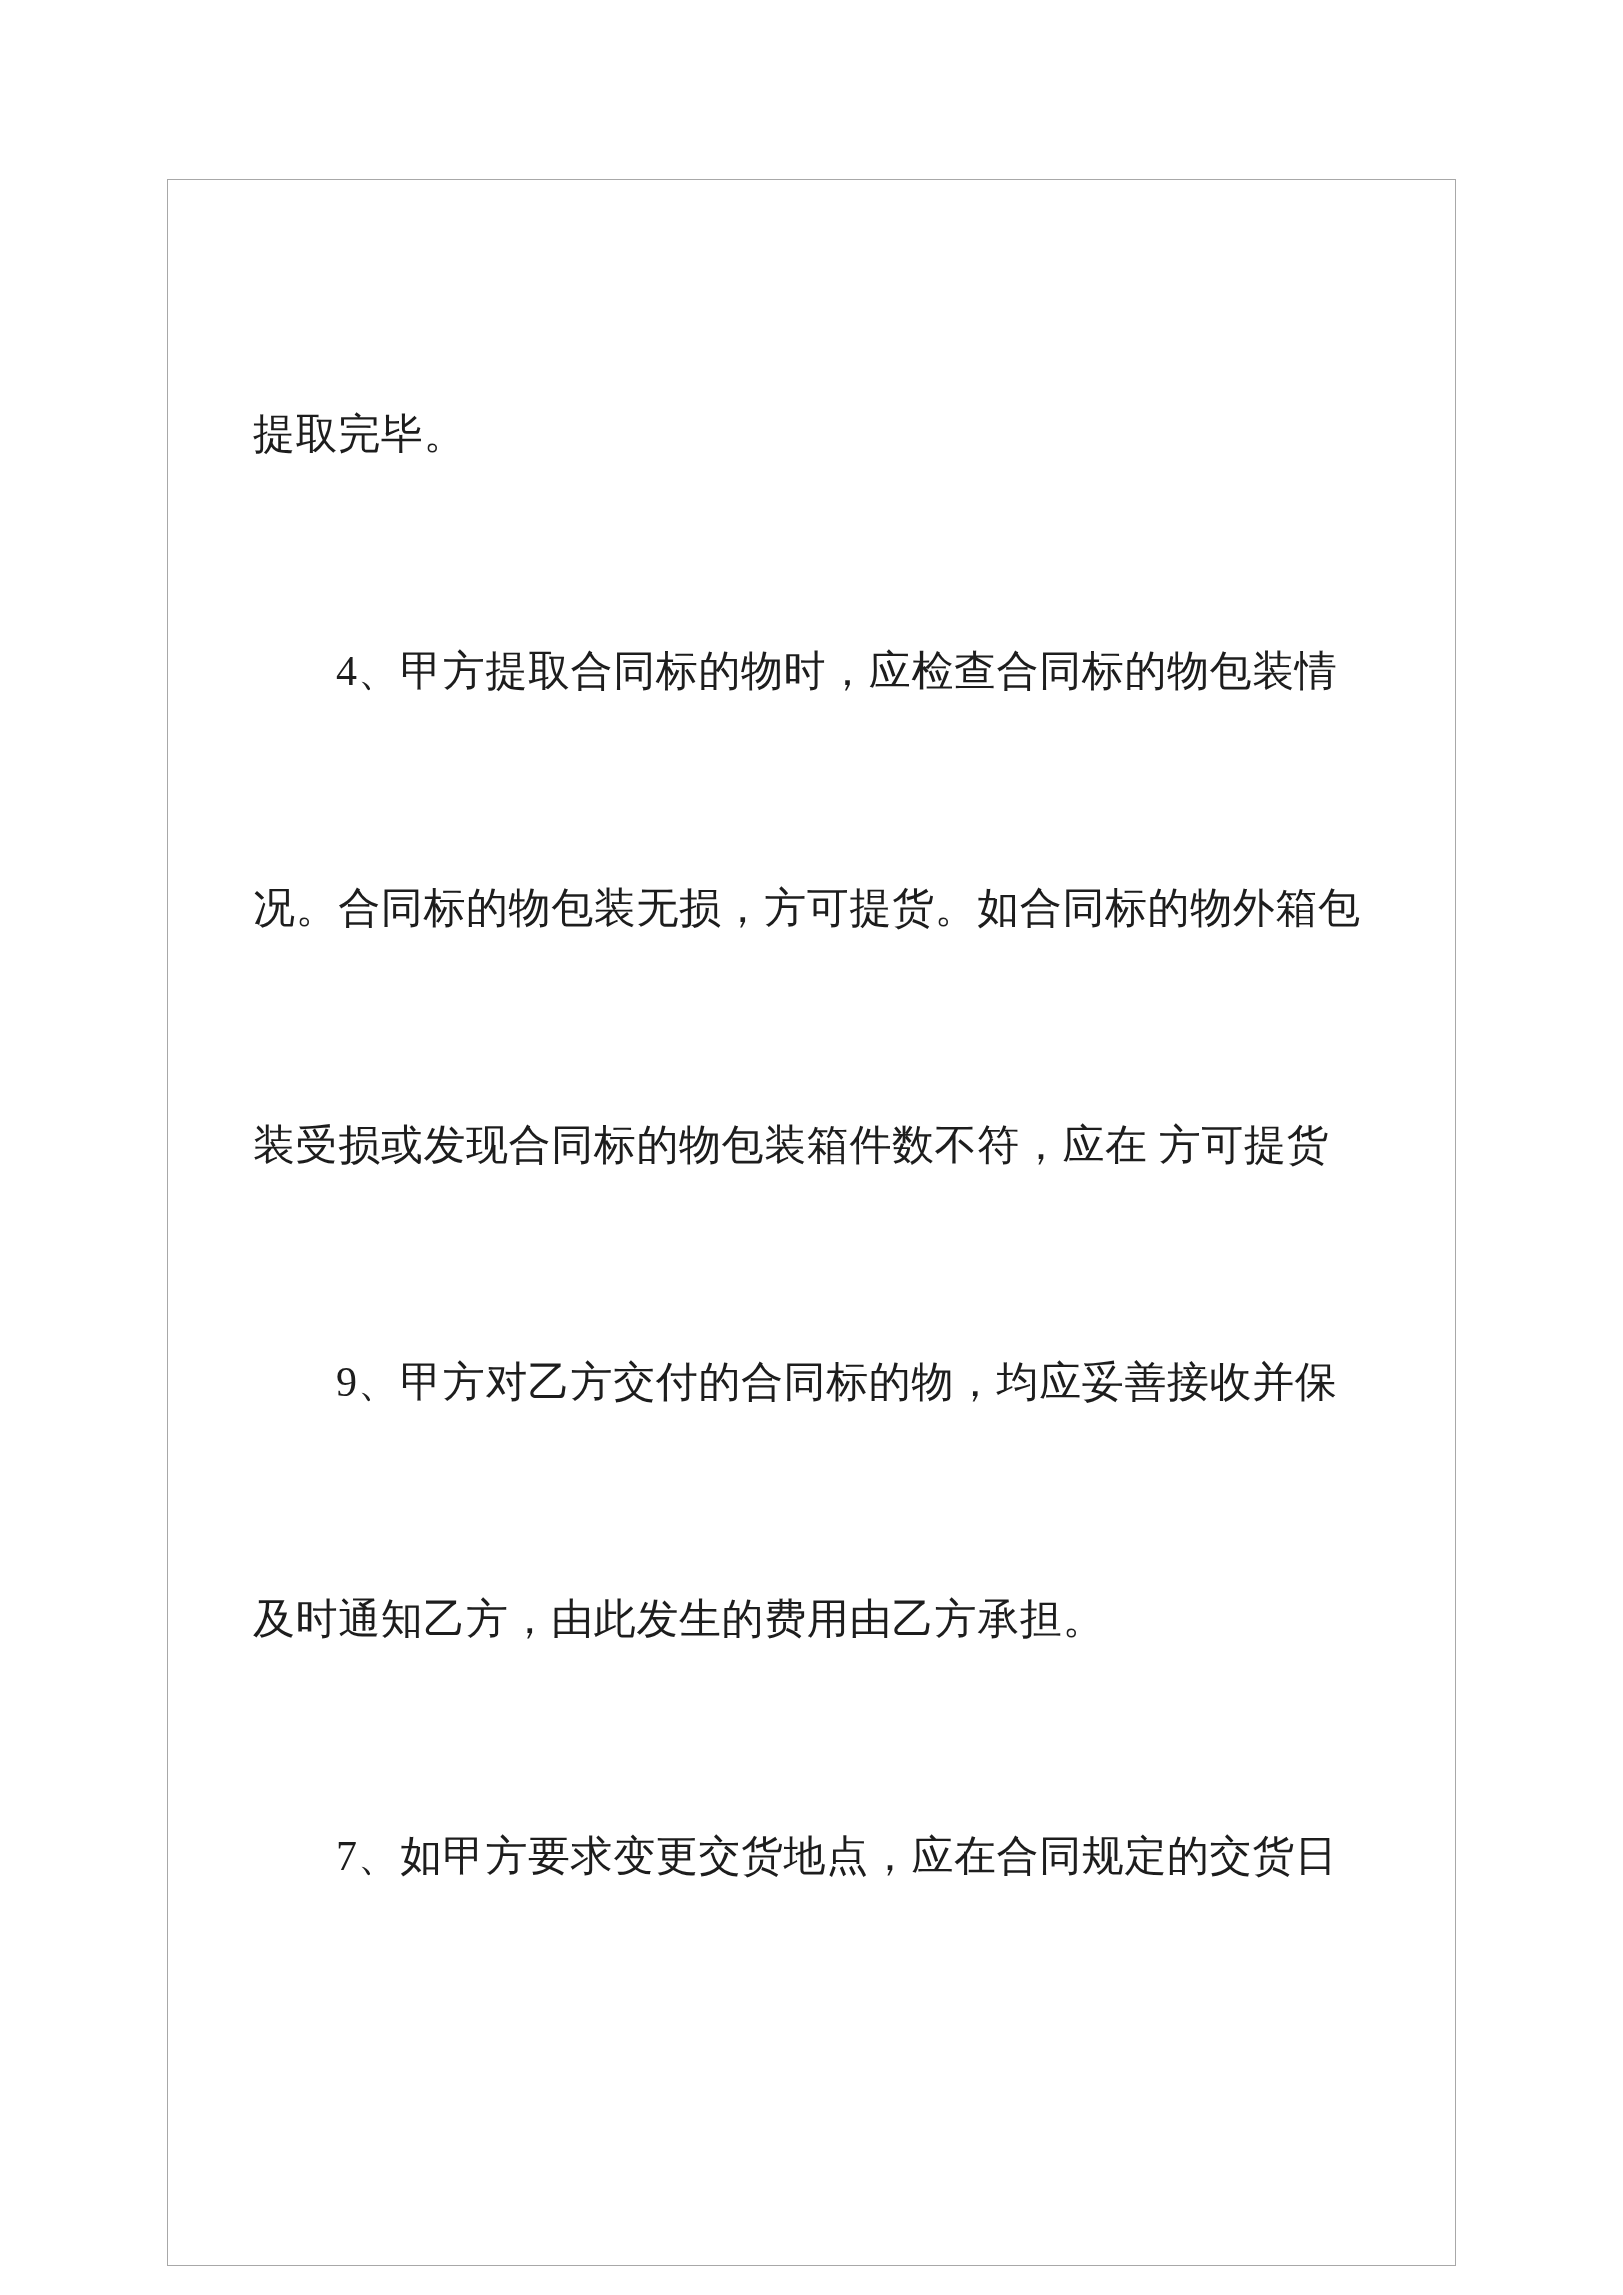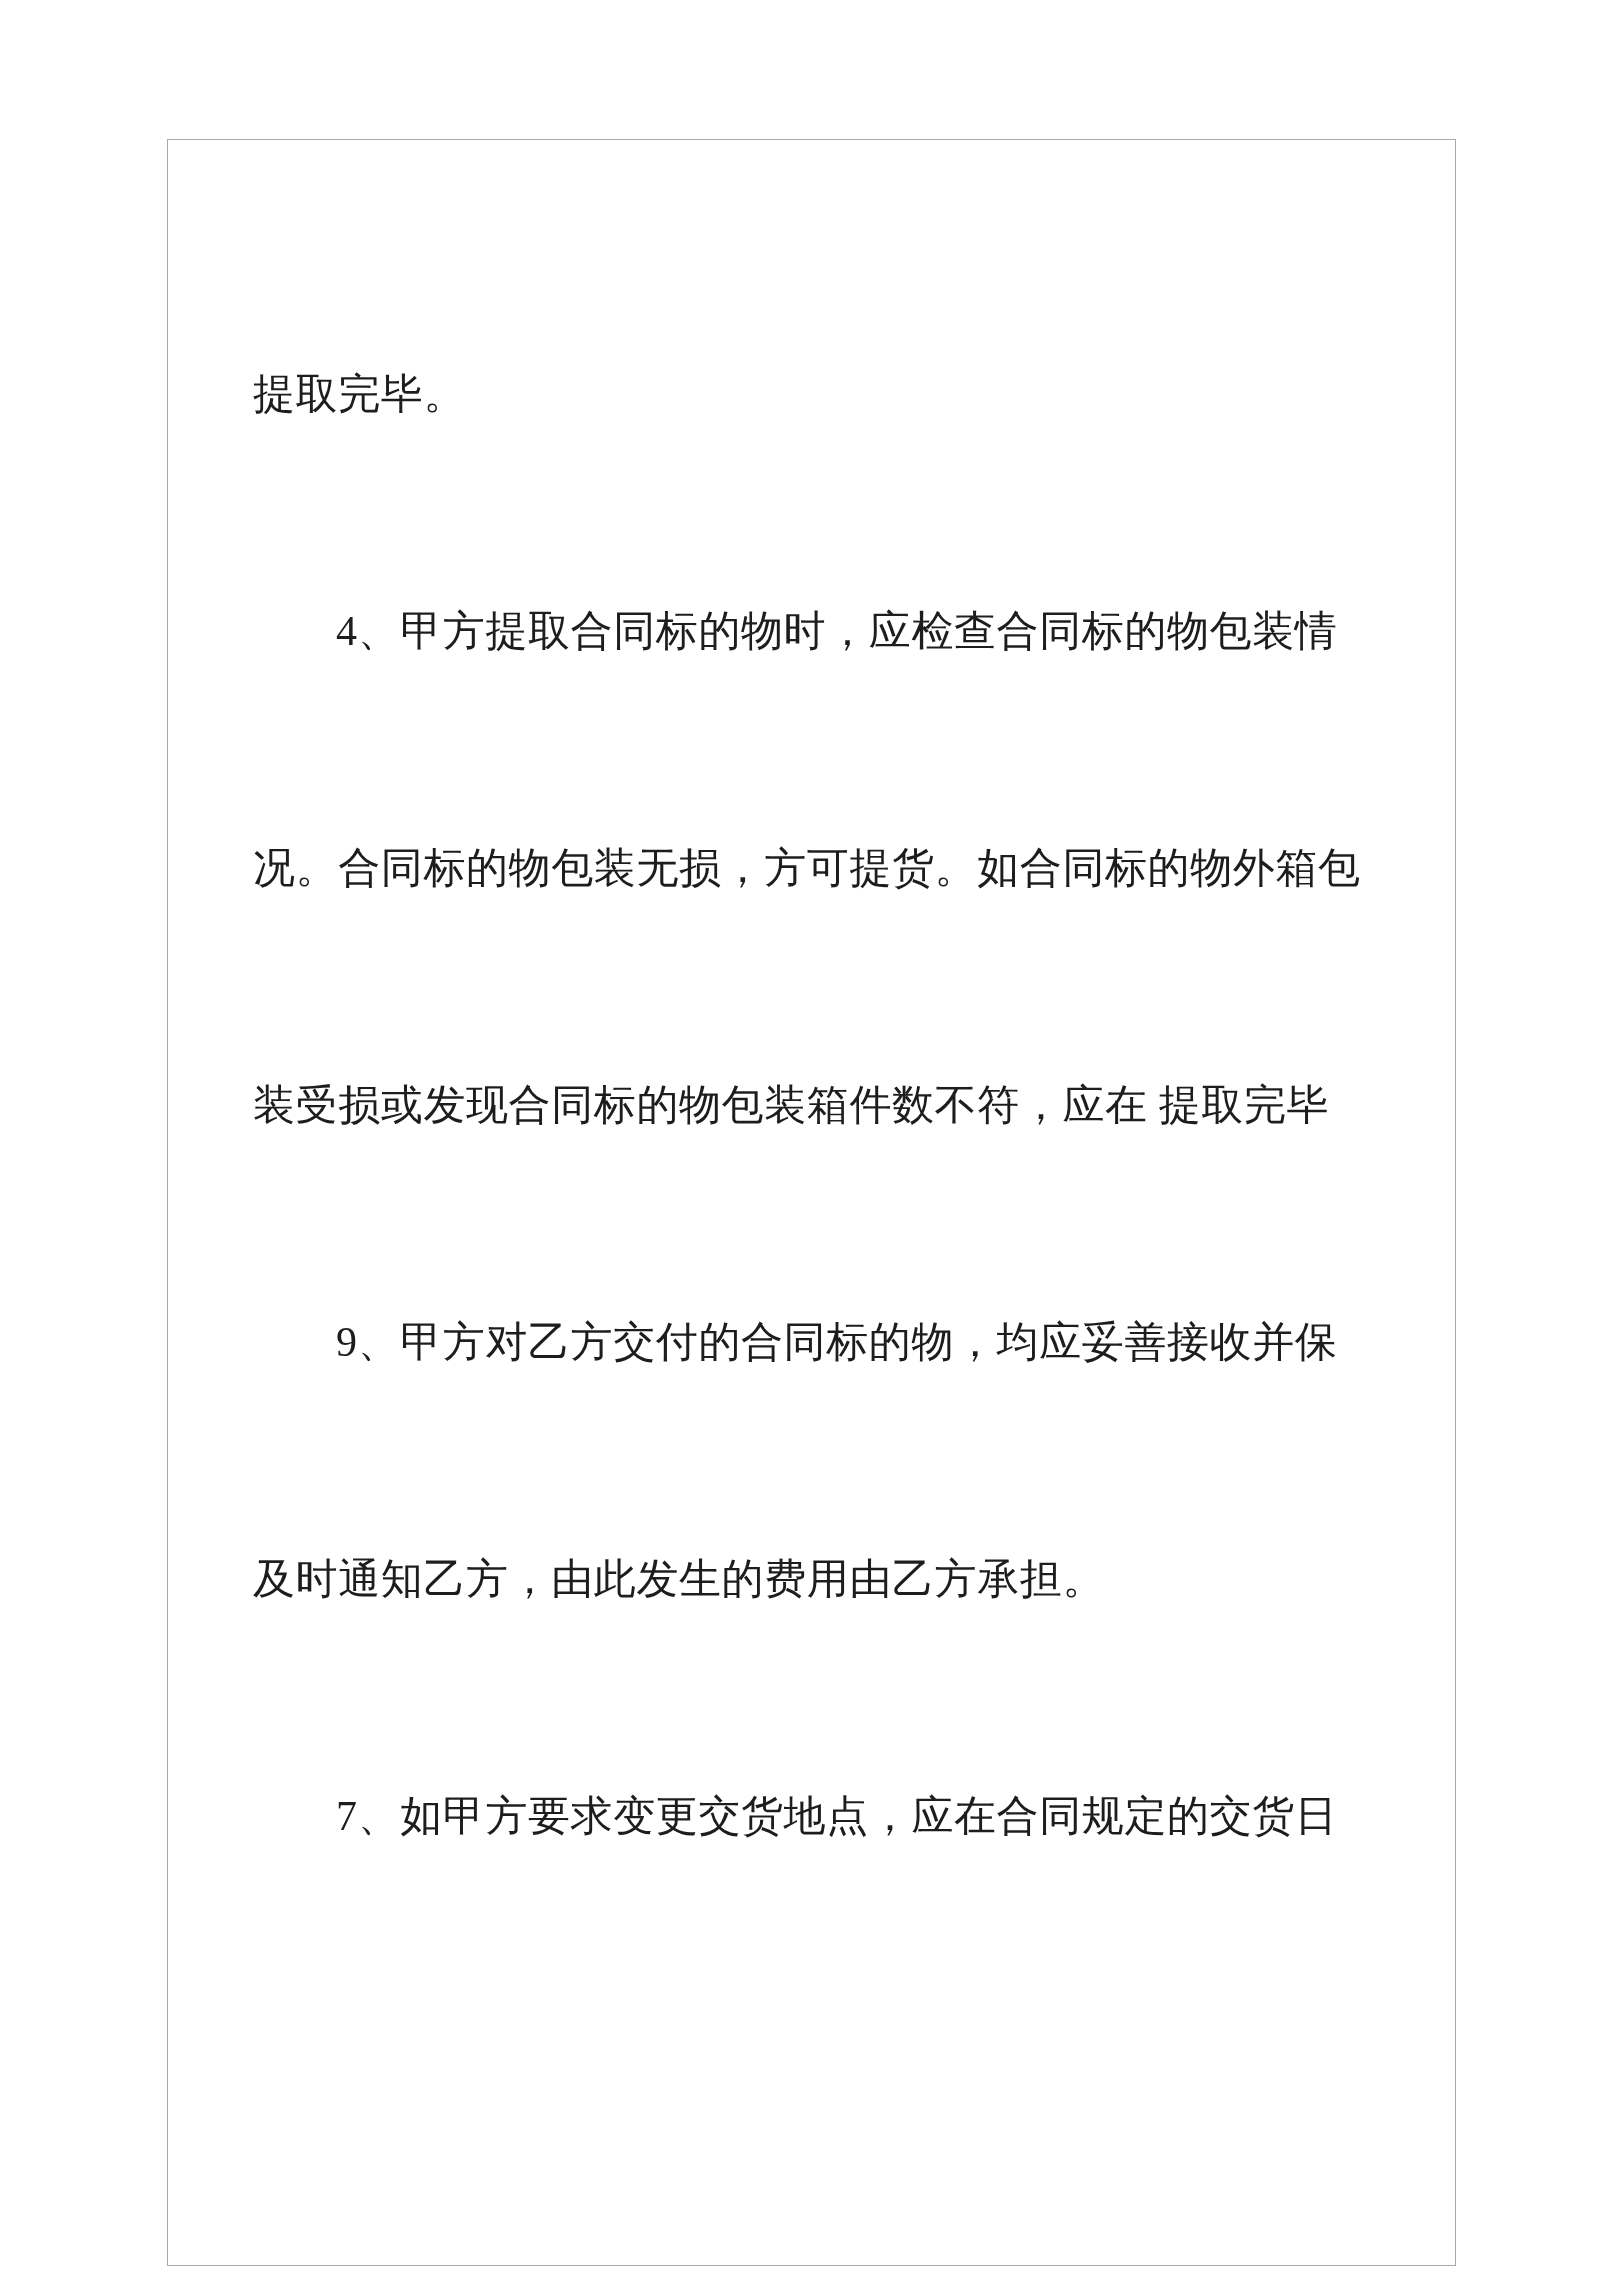--- a/index.html
+++ b/index.html
@@ -11,20 +11,21 @@
     height: 2295px;
     background: var(--bg, #ffffff);
     position: relative;
     overflow: hidden;
     font-family: "Liberation Serif", "DejaVu Serif", serif;
   }
   .page {
     position: absolute;
     inset: 0;
     background: var(--bg, #ffffff);
+    margin-top: 40px;
   }
   .page-border {
     position: absolute;
     left: 167px;
     right: 167px;
     top: 139px;
     bottom: 29px;
     border: 1.1px solid var(--border, #a8a8a8);
     pointer-events: none;
   }
@@ -48,21 +49,21 @@
 </style>
 </head>
 <body>
 
 <div class="page">
   <div class="page-border"></div>
   <div class="content">
     <div class="line">提取完毕。</div>
     <div class="line indent">4、甲方提取合同标的物时，应检查合同标的物包装情</div>
     <div class="line">况。合同标的物包装无损，方可提货。如合同标的物外箱包</div>
-    <div class="line">装受损或发现合同标的物包装箱件数不符，应在 提取完毕</div>
+    <div class="line">装受损或发现合同标的物包装箱件数不符，应在 方可提货</div>
     <div class="line indent">9、甲方对乙方交付的合同标的物，均应妥善接收并保</div>
     <div class="line">及时通知乙方，由此发生的费用由乙方承担。</div>
     <div class="line indent">7、如甲方要求变更交货地点，应在合同规定的交货日</div>
     
     
     
     
     
     
     

